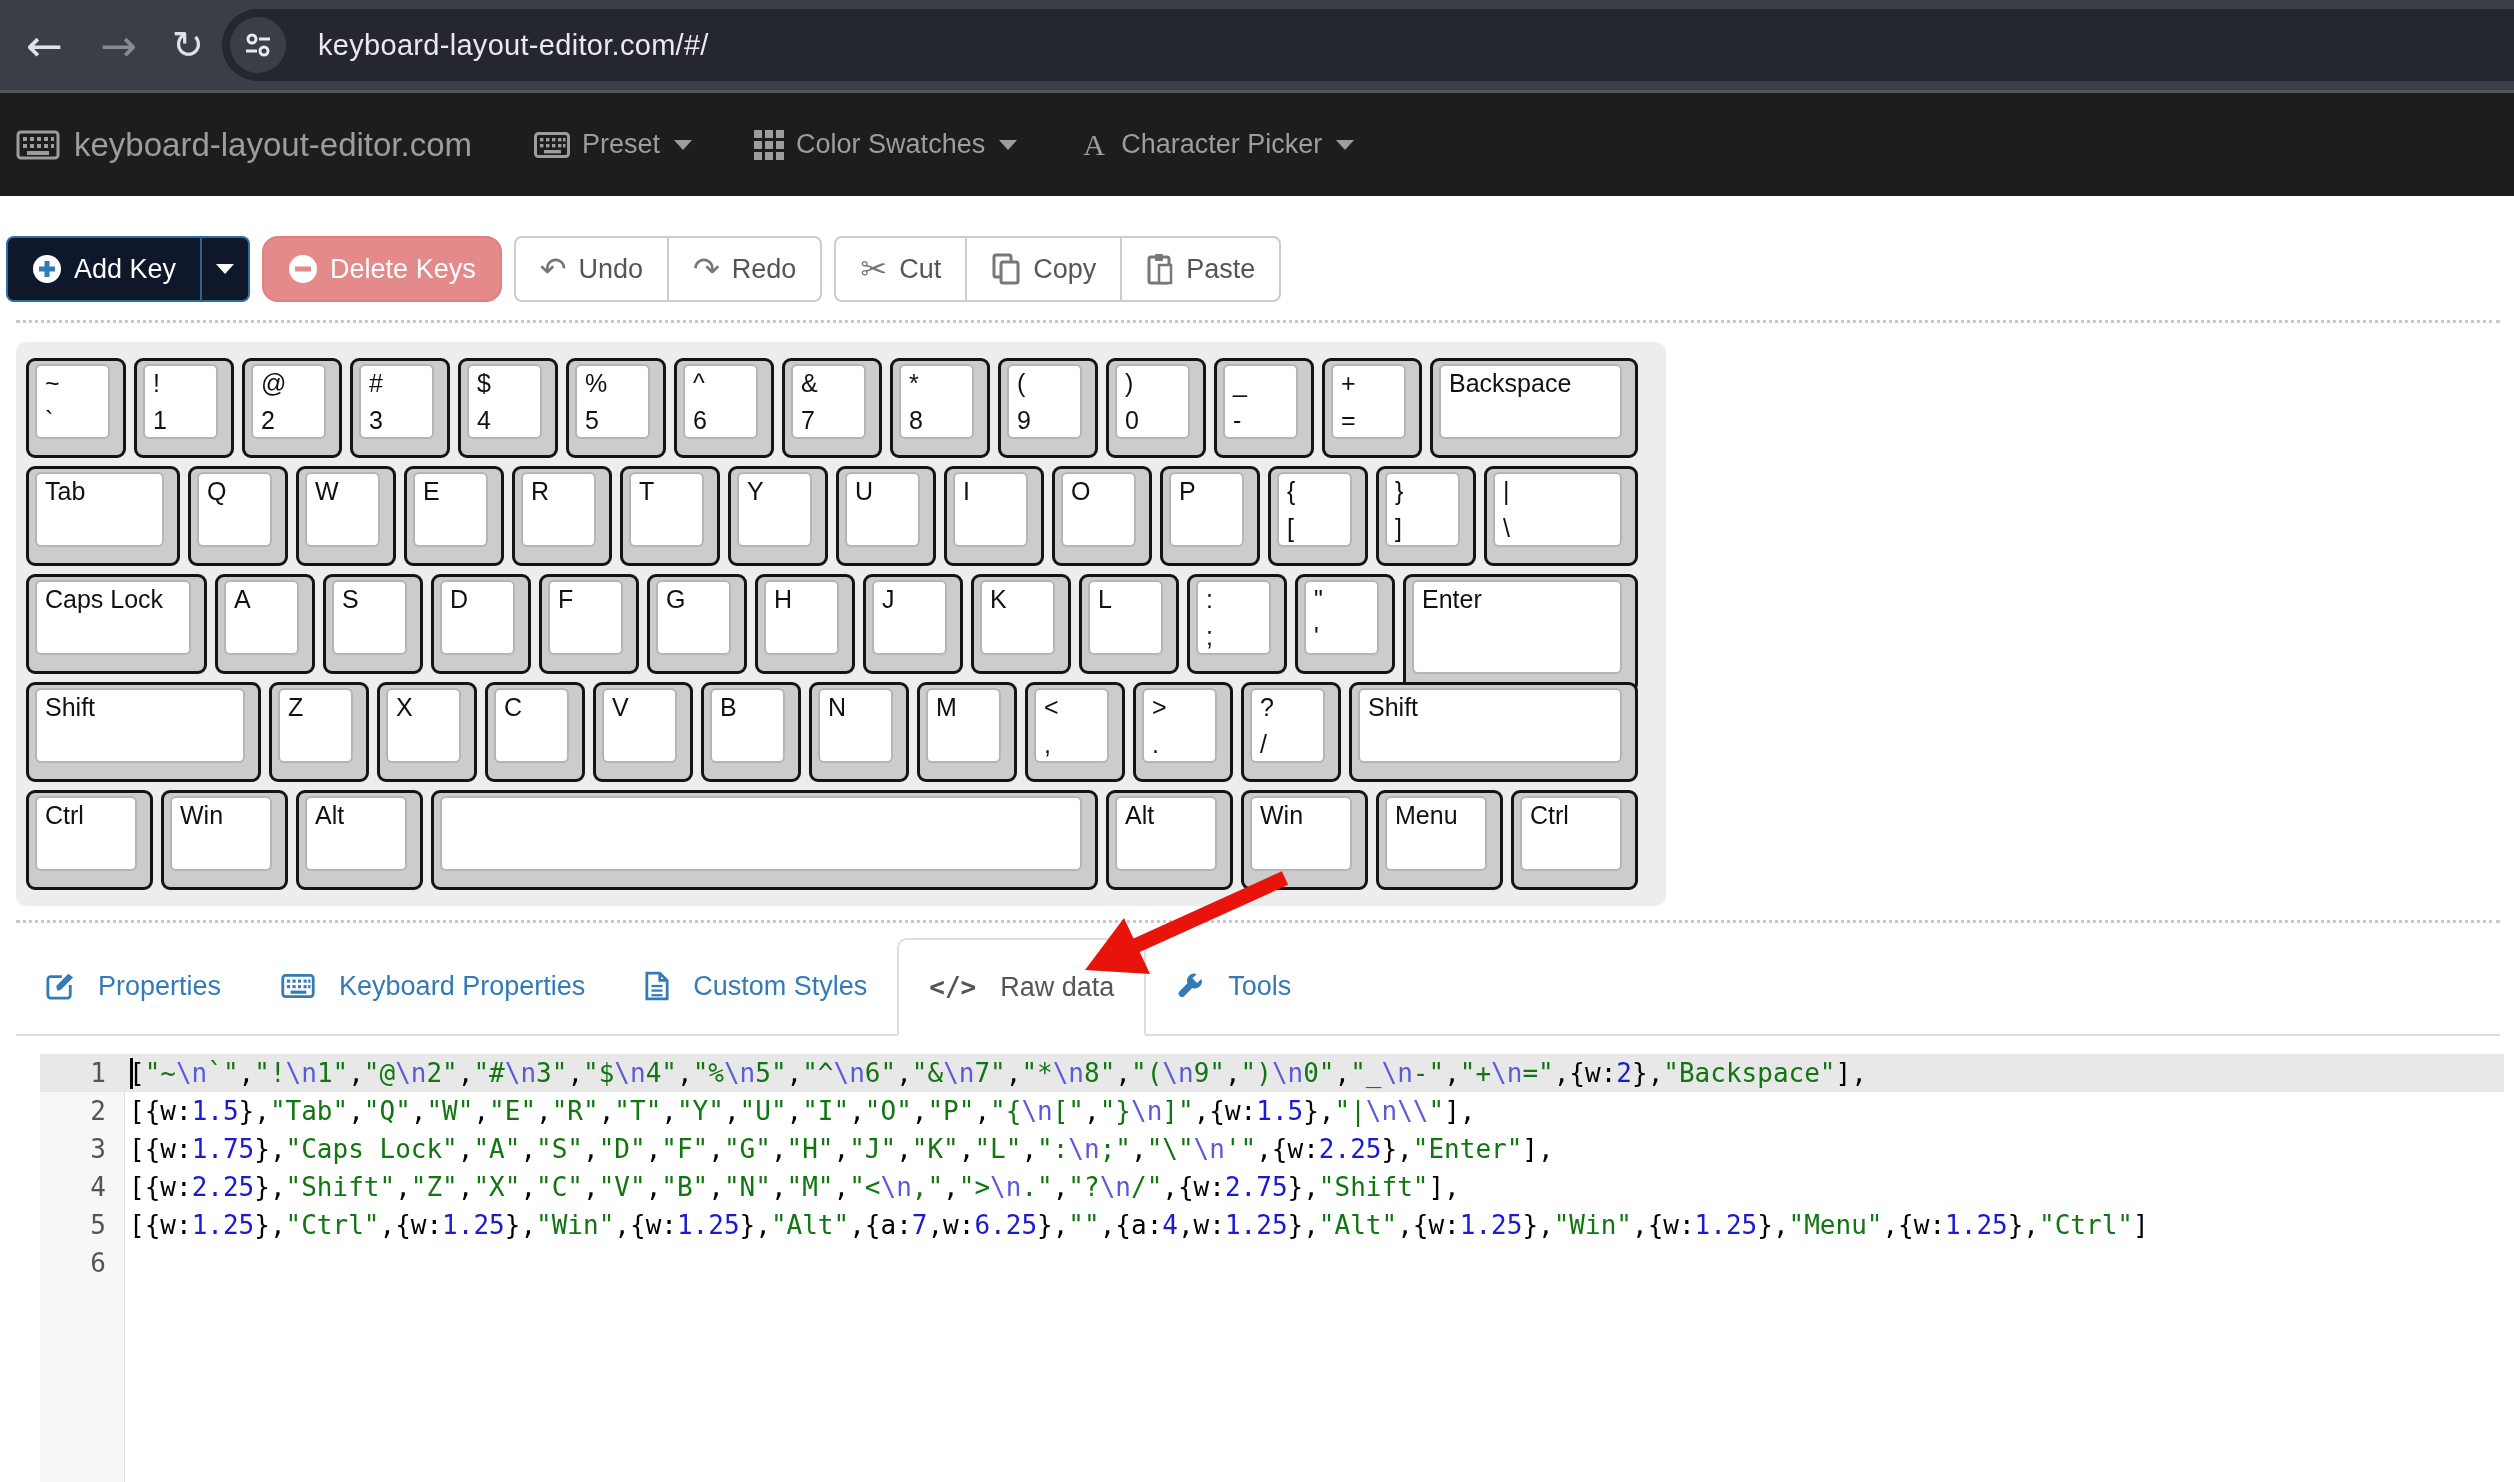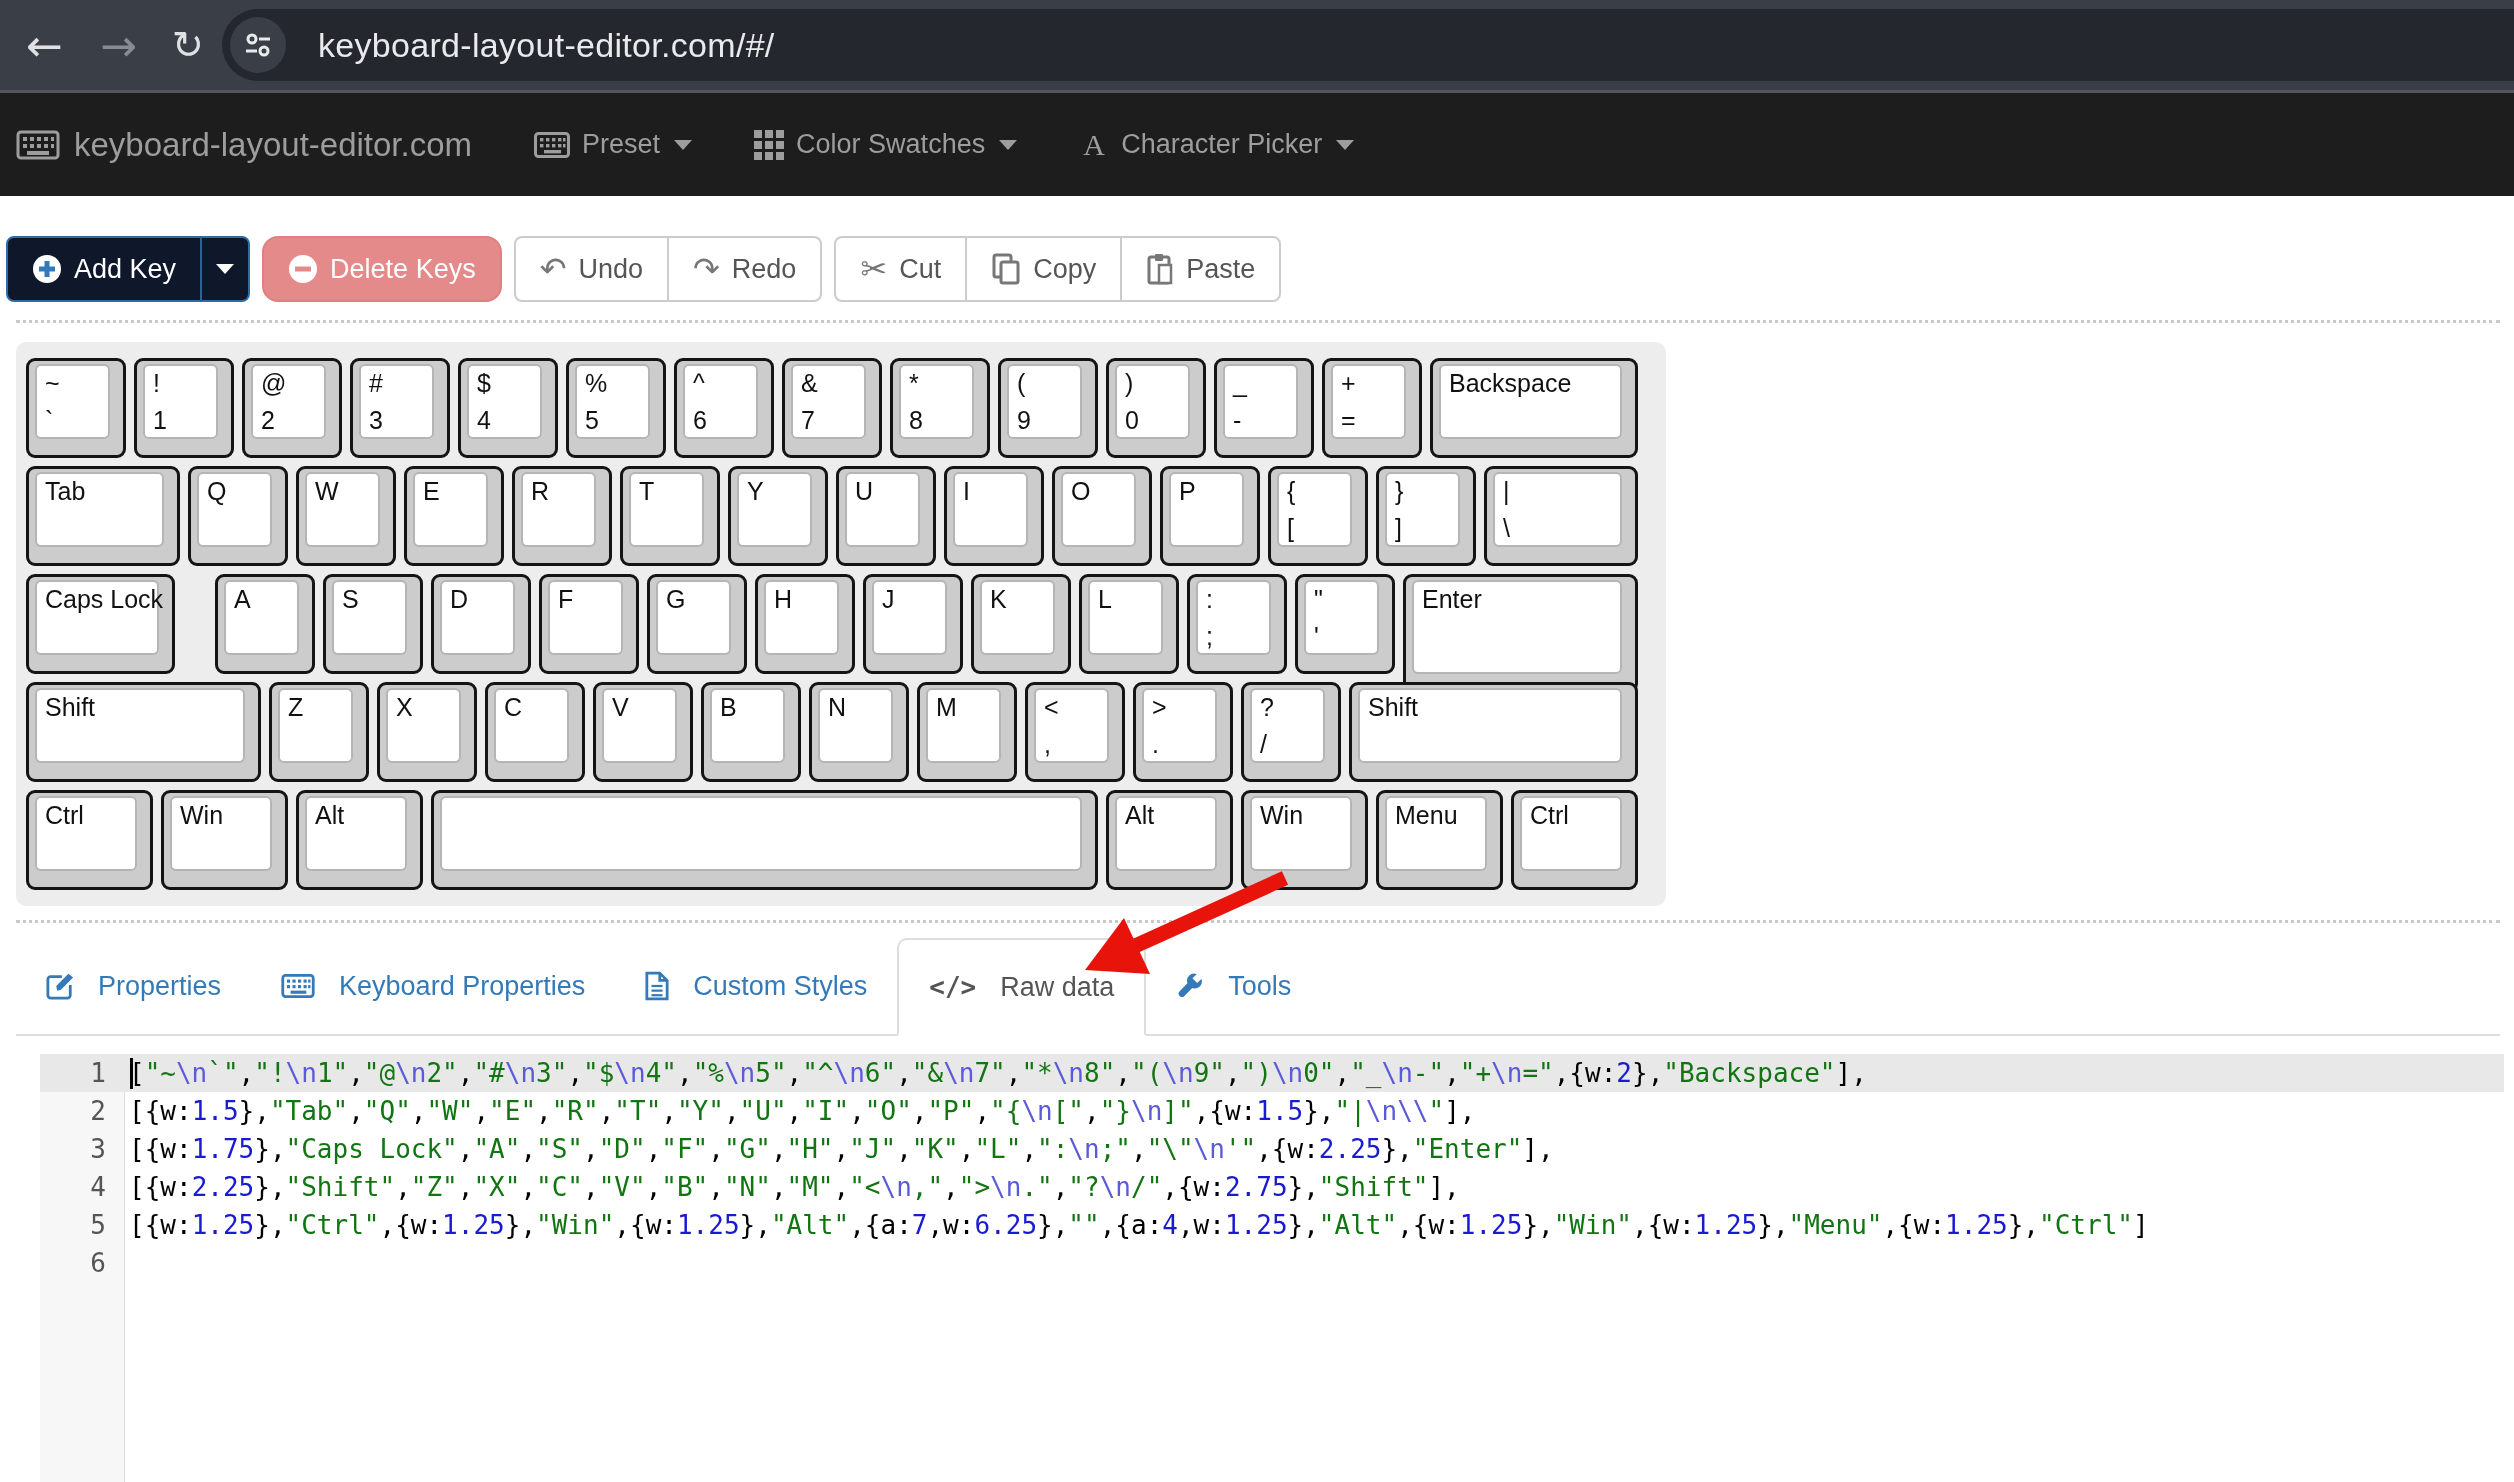--- a/index.html
+++ b/index.html
@@ -9,21 +9,21 @@
   
   .chrome{position:absolute;left:0;top:0;width:100%;height:90px;background:#3a3e46;
           border-bottom:3px solid #54565c;}
   .chrome .navbtn{position:absolute;top:0;height:90px;display:flex;align-items:center;
           font-size:44px;color:#dfe1e5;font-family:"DejaVu Sans",sans-serif;}
   .chrome .navbtn.dim{color:#878b92;}
   .omnibox{position:absolute;left:222px;right:-60px;top:9px;height:72px;border-radius:36px;
            background:#24272e;display:flex;align-items:center;}
   .tune-circle{position:absolute;left:8px;top:8px;width:56px;height:56px;border-radius:50%;
                background:#3a3e46;display:flex;align-items:center;justify-content:center;}
-  .url-text{margin-left:96px;font-size:34px;color:#e8eaed;letter-spacing:.3px;}
+  .url-text{margin-left:96px;font-size:29px;color:#e8eaed;letter-spacing:.3px;}
 
   
   .navbar{position:absolute;left:0;top:93px;width:100%;height:103px;background:#1d1d1d;
           display:flex;align-items:center;color:#9d9d9d;}
   .brand{display:flex;align-items:center;gap:14px;margin-left:16px;font-size:33px;color:#9d9d9d;}
   .nav-item{display:flex;align-items:center;gap:12px;font-size:27px;margin-left:62px;cursor:pointer;}
   .caret{width:0;height:0;border-left:9px solid transparent;border-right:9px solid transparent;
          border-top:10px solid #9d9d9d;margin-left:2px;}
 
   
@@ -397,21 +397,21 @@
         <div class="lg lt">}</div>
         <div class="lg lb">]</div>
       </div>
     </div>
     <div class="key" style="left: 1468px; top: 124px; width: 154px; height: 100px;">
       <div class="inner">
         <div class="lg lt">|</div>
         <div class="lg lb">\</div>
       </div>
     </div>
-    <div class="key" style="left: 10px; top: 232px; width: 149px; height: 100px;">
+    <div class="key" style="left: 10px; top: 232px; width: 181px; height: 100px;">
       <div class="inner">
         <div class="lg lt">Caps Lock</div>
       </div>
     </div>
     <div class="key" style="left: 199px; top: 232px; width: 100px; height: 100px;">
       <div class="inner">
         <div class="lg lt">A</div>
       </div>
     </div>
     <div class="key" style="left: 307px; top: 232px; width: 100px; height: 100px;">

